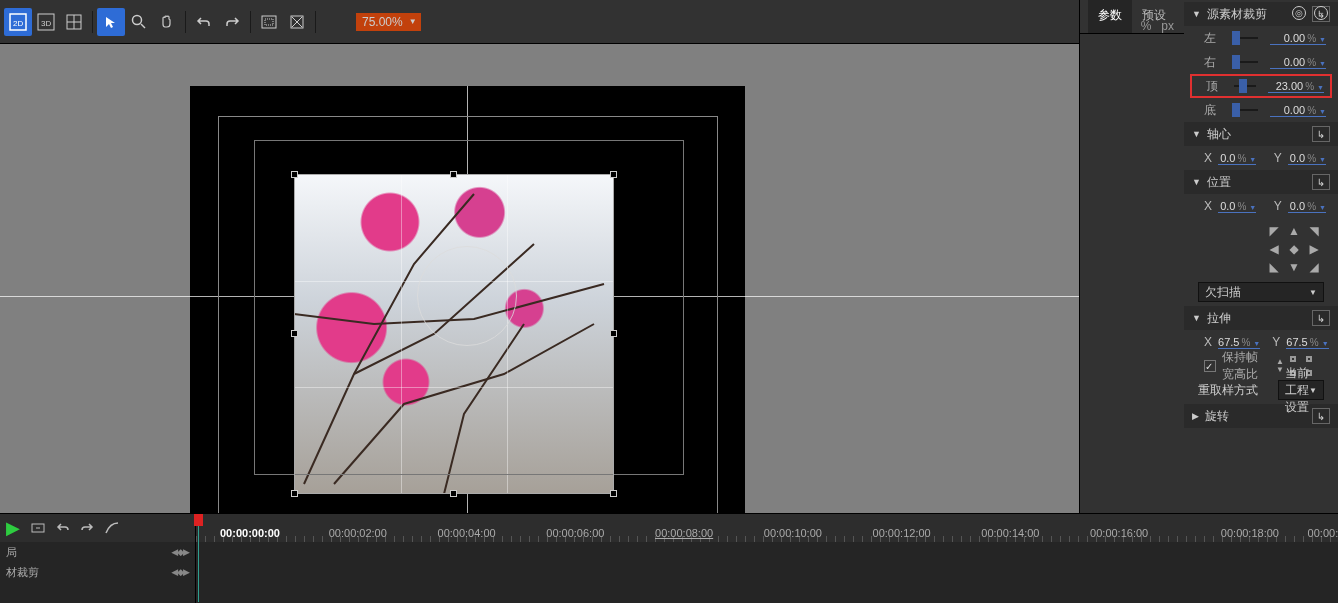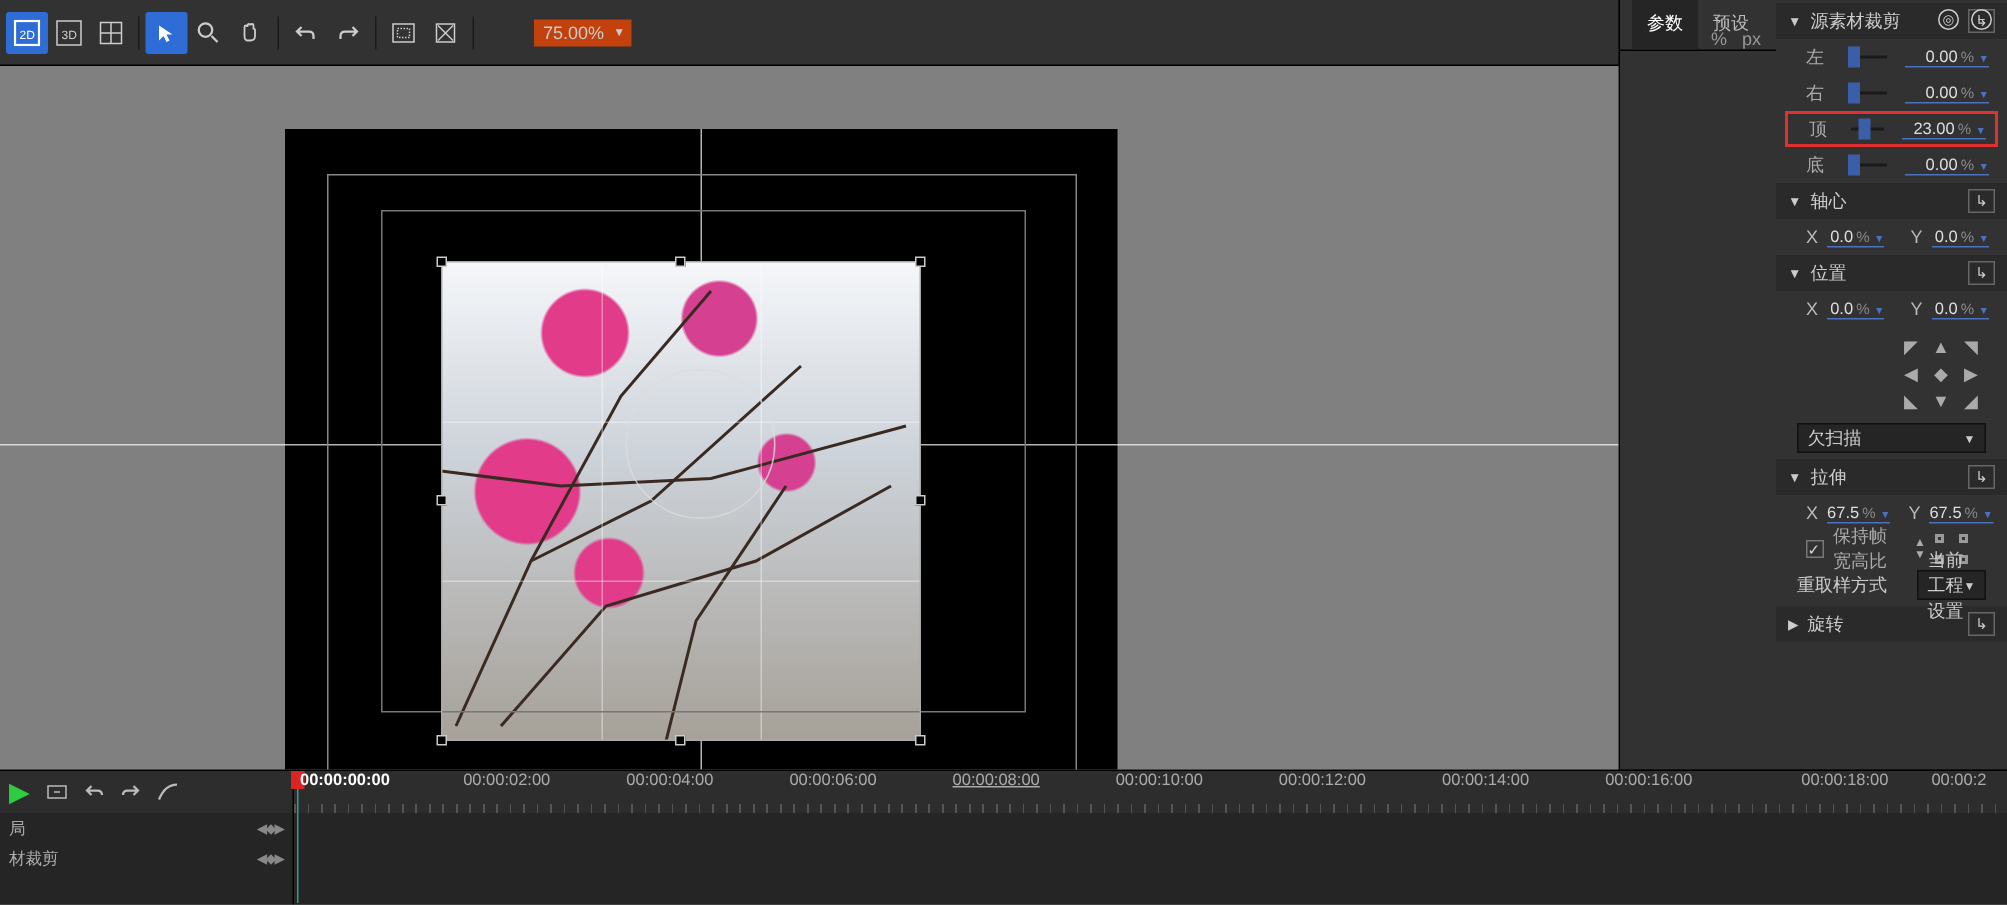--- a/index.html
+++ b/index.html
@@ -74,21 +74,21 @@
 .corners span{position:absolute;width:6px;height:6px;border:2px solid #999;}
 .c1{top:0;left:0;border-right:none;border-bottom:none}.c2{top:0;right:0;border-left:none;border-bottom:none}
 .c3{bottom:0;left:0;border-right:none;border-top:none}.c4{bottom:0;right:0;border-left:none;border-top:none}
 .updn { display:flex;flex-direction:column;gap:0;font-size:8px;color:#aaa;line-height:8px;}
 .timeline { height:90px; background:#252525; border-top:1px solid #000; display:flex; flex-direction:column;}
 .tl-header { height:28px; display:flex;}
 .tl-left { width:196px; background:#2d2d2d; display:flex; align-items:center; padding:0 6px; gap:10px; border-right:1px solid #000;}
 .play-btn { color:#2ecc40; font-size:18px;}
 .tl-ico { color:#bbb; font-size:14px;}
 .tl-ruler { flex:1; position:relative; background:#2d2d2d;}
-.tc-label { position:absolute; top:0; font-size:11px; color:#aaa;}
+.tc-label { position:absolute; top:13px; font-size:11px; color:#aaa;margin-left:20px;}
 .tc-label.cur{color:#fff;font-weight:bold;}
 .playhead { position:absolute; top:0; bottom:-60px; width:1px; background:#2ea090;}
 .playhead::before { content:""; position:absolute; top:0; left:-4px; width:9px; height:12px; background:#d22; }
 .tick-row { position:absolute; left:0;right:0;top:22px;height:6px; background-image:repeating-linear-gradient(90deg,#555 0 1px,transparent 1px 9px);}
 .tl-tracks { flex:1; display:flex;}
 .track-labels { width:196px; border-right:1px solid #000;}
 .track-labels .trk { height:20px; display:flex; align-items:center; padding:0 6px; color:#aaa; font-size:11px; justify-content:space-between;}
 .kf { font-size:9px; letter-spacing:-1px; color:#888;}
 .track-area { flex:1; position:relative;}
 svg { display:block; }

